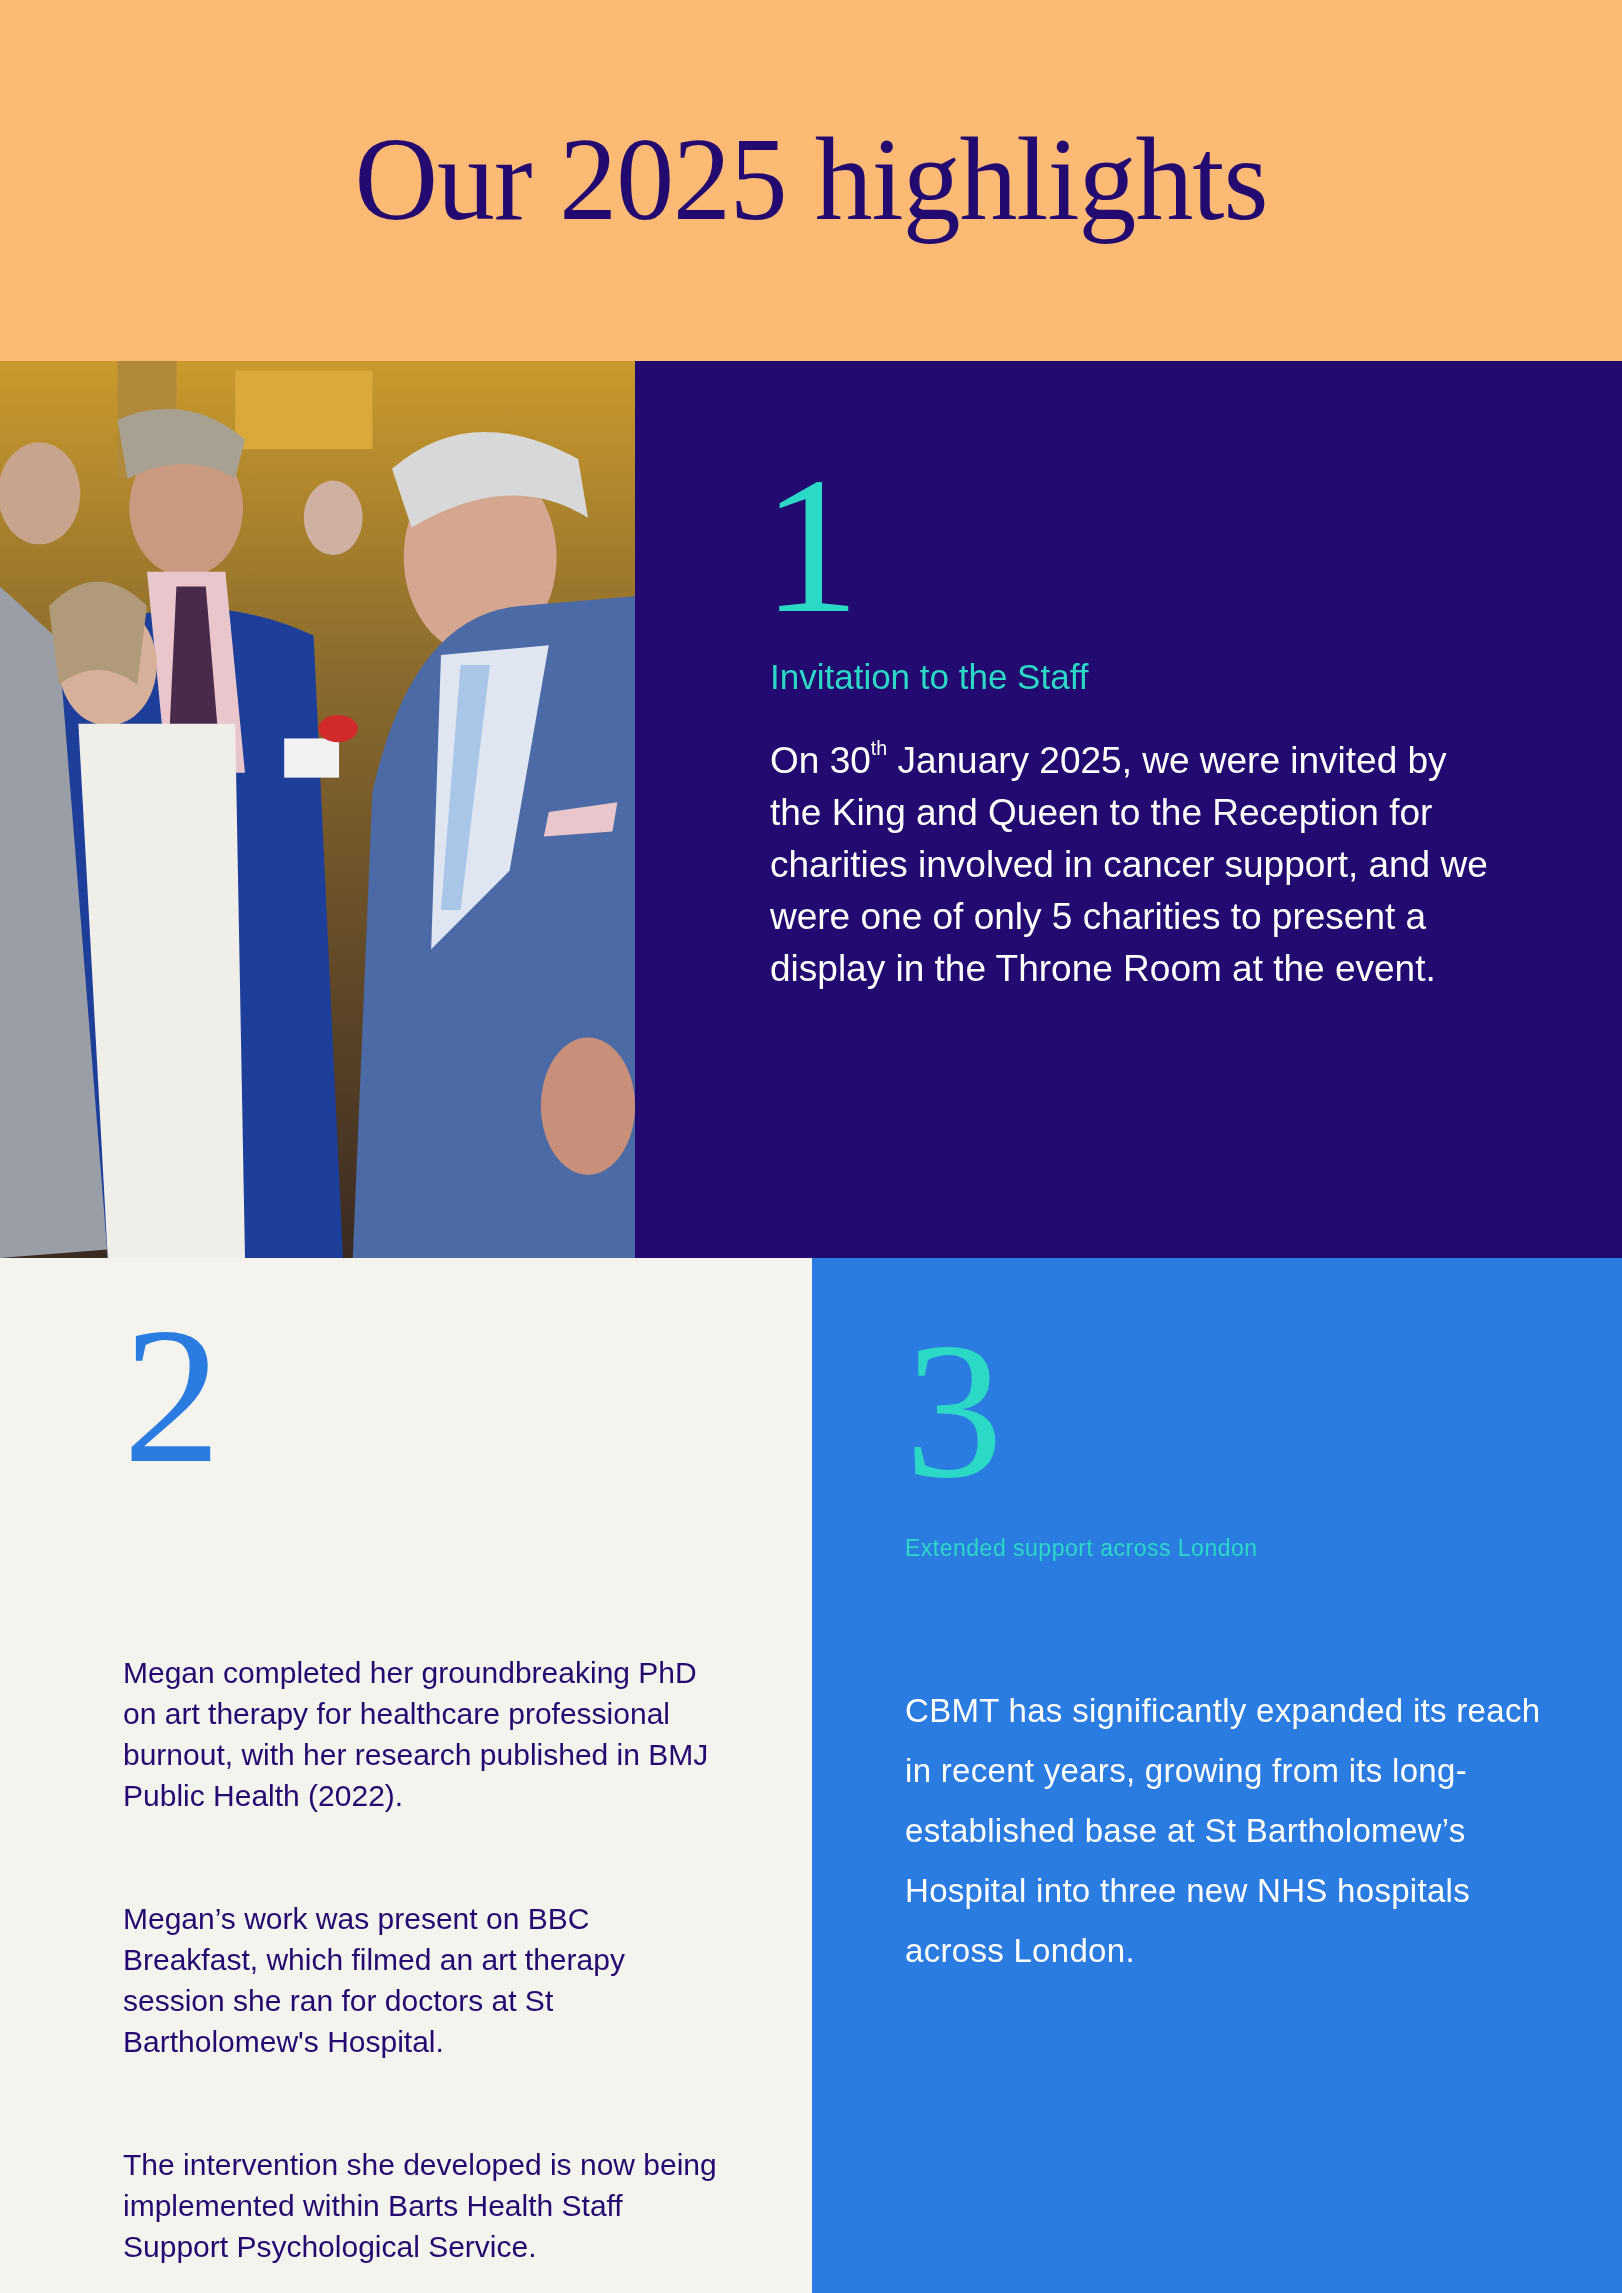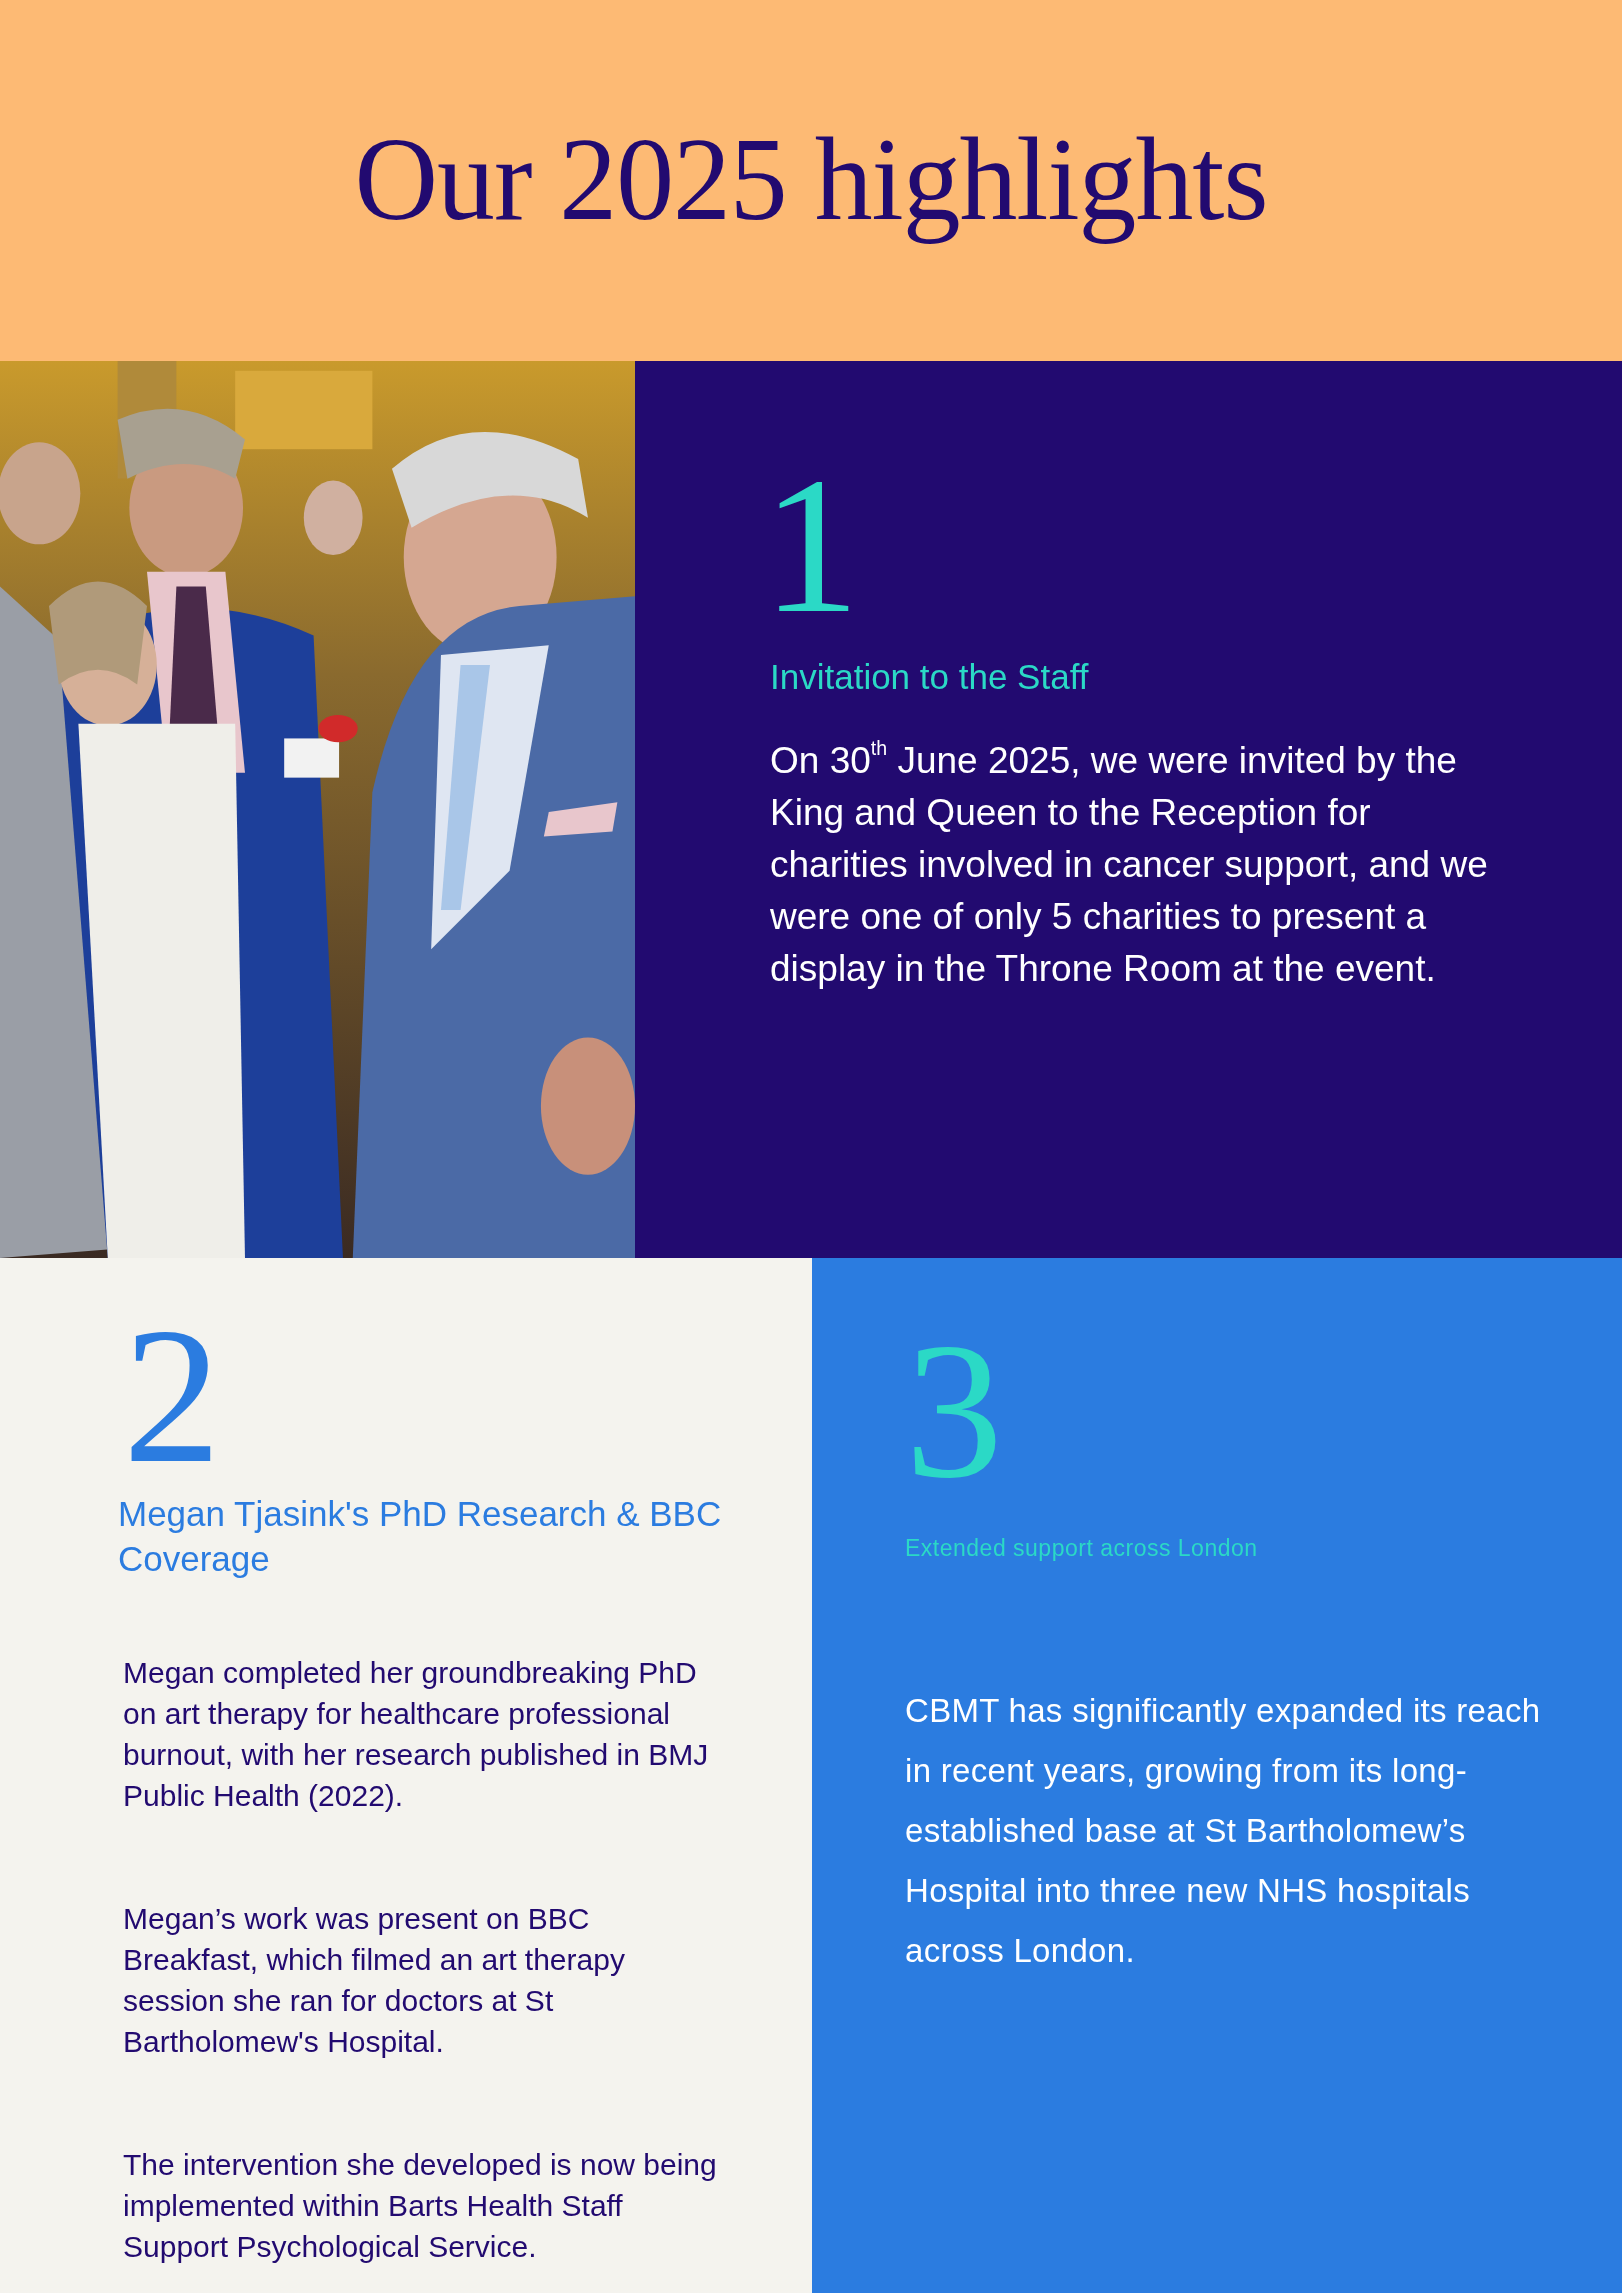--- a/index.html
+++ b/index.html
@@ -105,26 +105,25 @@
     <path d="M450 300 L560 290 L520 520 L440 600 Z" fill="#dfe6f2"></path>
     <path d="M470 310 L500 310 L470 560 L450 560 Z" fill="#a9c6e8"></path>
     <path d="M560 460 L630 450 L625 480 L555 485 Z" fill="#e8c6cc"></path>
     <ellipse cx="600" cy="760" rx="48" ry="70" fill="#c8907a"></ellipse>
   </svg>
 </div>
 
 <section class="panel-1">
   <div class="big-num num-1">1</div>
   <h2 class="heading h-1">Invitation to the Staff</h2>
-  <div class="body-text b-1"><span>On 30</span><sup>th</sup><span> June 2025, we were invited by the King and Queen to the Reception for charities involved in cancer support, and we were one of only 5 charities to present a display in the Throne Room at the event.</span></div>
+  <div class="body-text b-1"><span>On 30</span><sup>th</sup><span> January 2025, we were invited by the King and Queen to the Reception for charities involved in cancer support, and we were one of only 5 charities to present a display in the Throne Room at the event.</span></div>
 </section>
 
 <section class="panel-2">
   <div class="big-num num-2">2</div>
-  <h2 class="heading h-2">Megan Tjasink's PhD Research &amp; BBC Coverage</h2>
   <div class="body-text b-2">
     <p>Megan completed her groundbreaking PhD on art therapy for healthcare professional burnout, with her research published in BMJ Public Health (2022).</p>
     <p>Megan’s work was present on BBC Breakfast, which filmed an art therapy session she ran for doctors at St Bartholomew's Hospital.</p>
     <p>The intervention she developed is now being implemented within Barts Health Staff Support Psychological Service.</p>
   </div>
 </section>
 
 <section class="panel-3">
   <div class="big-num num-3">3</div>
   <h2 class="heading h-3">Extended support across London</h2>

